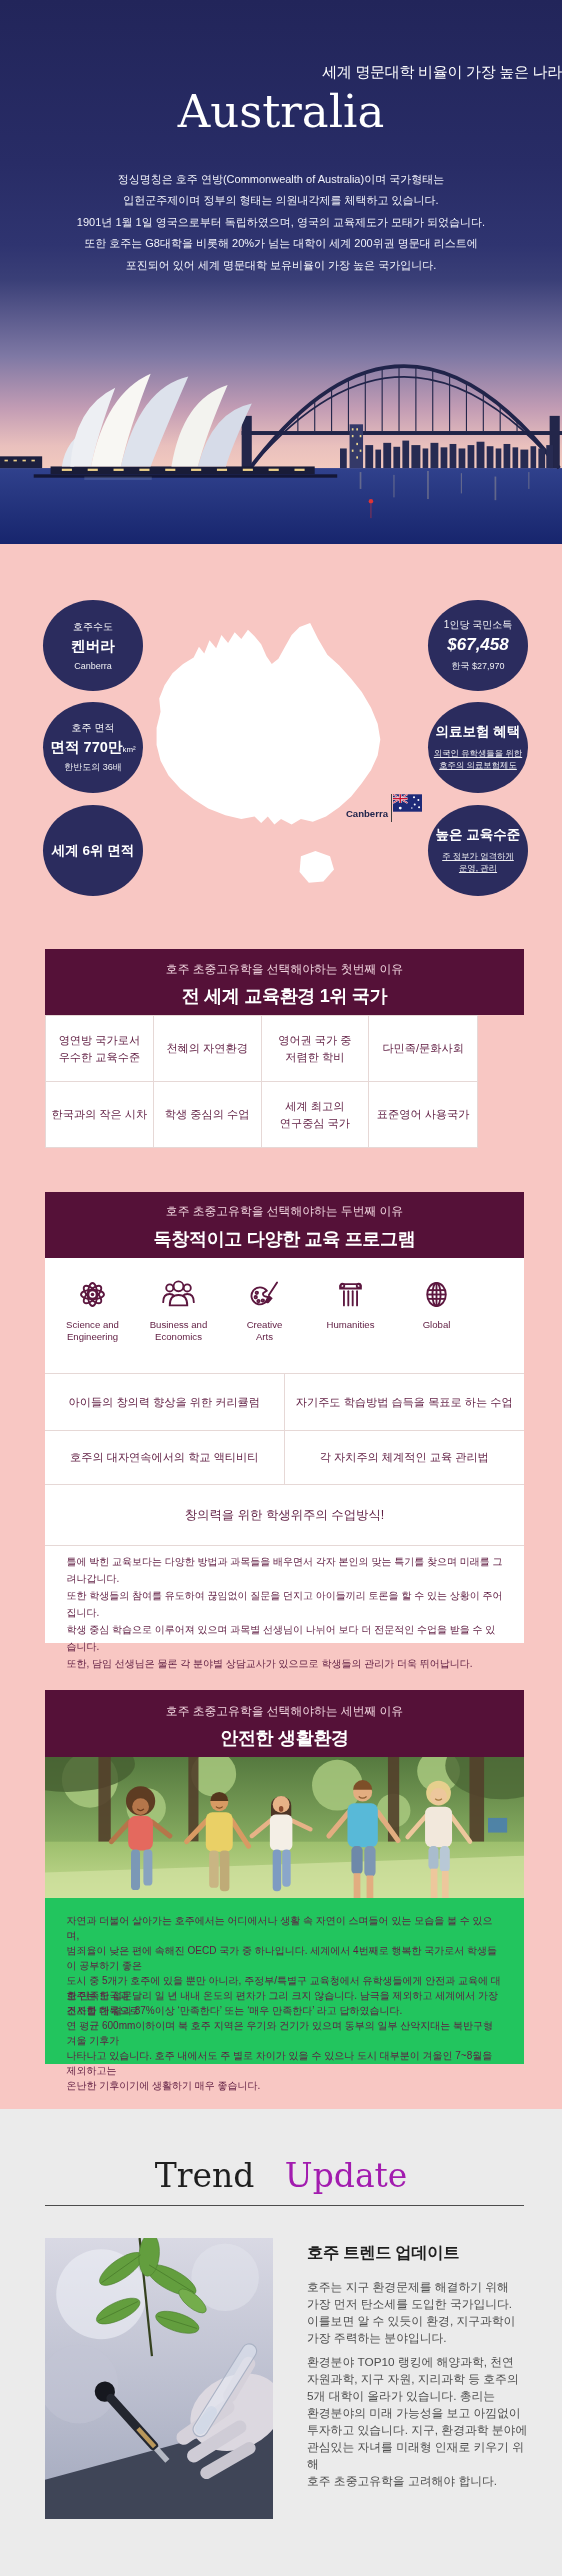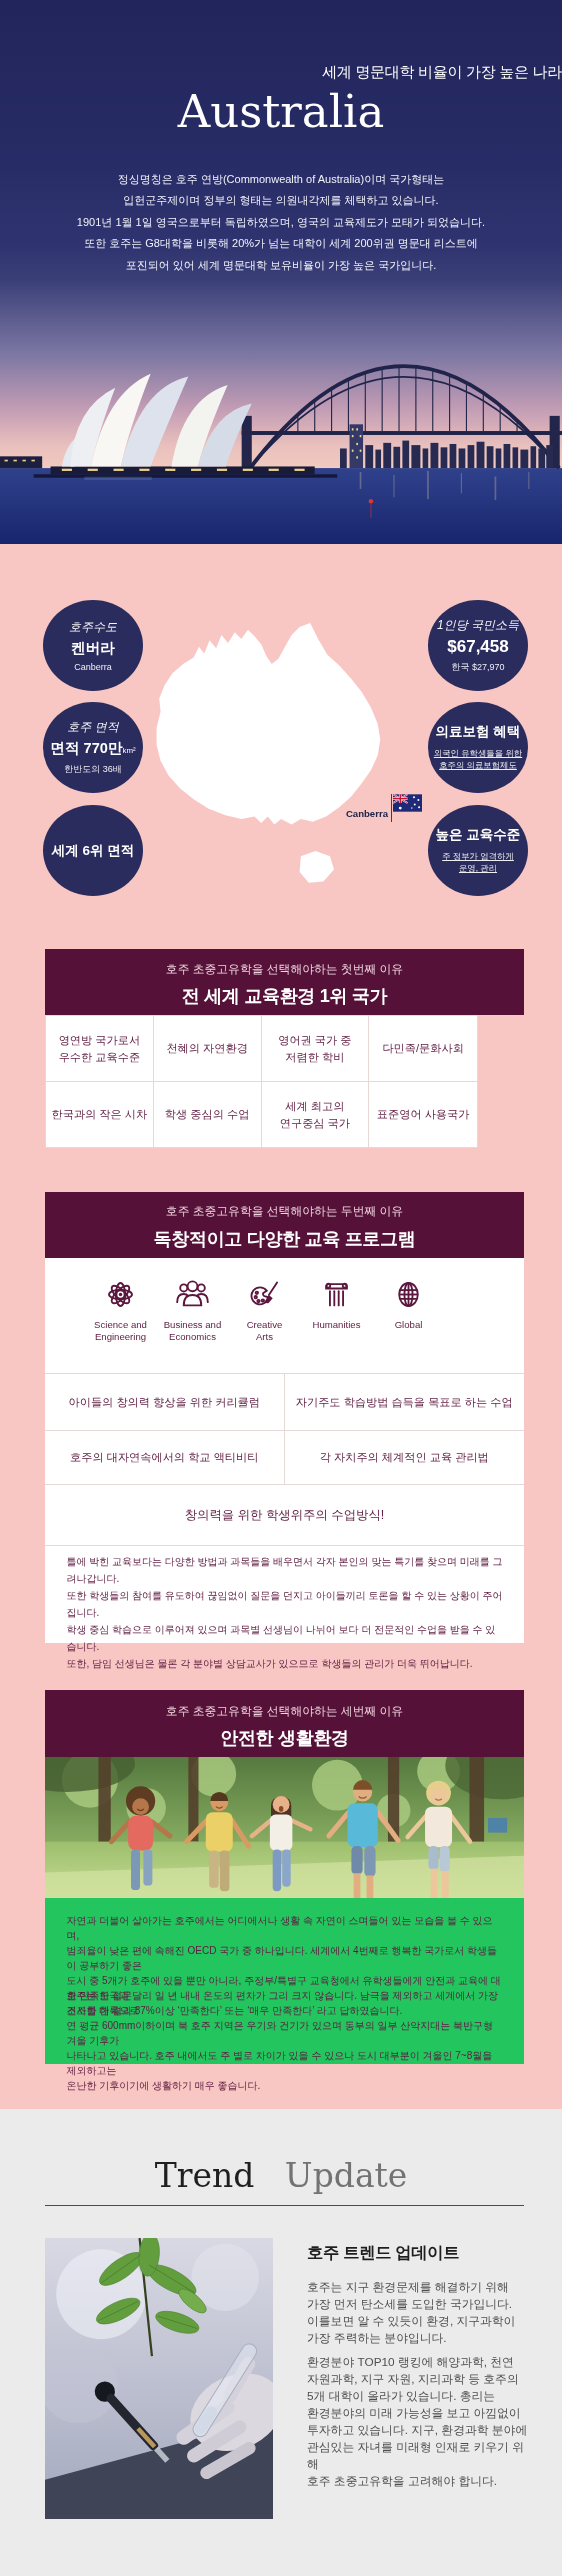--- a/index.html
+++ b/index.html
@@ -19,23 +19,23 @@
   .hero-photo{left:0;top:281px;width:562px;height:263px;}
 
   
   .facts{position:relative;width:562px;height:1565px;background:#f8c7c3;overflow:hidden;}
   .map{left:146px;top:79px;width:278px;height:265px;}
   .flag-pole{left:391px;top:250px;width:1.1px;height:28px;background:#3f3f3f;}
   .flag{left:393px;top:250px;width:29px;height:18px;}
   .map-city{left:330px;top:264px;width:58px;text-align:right;font-size:9.6px;font-weight:bold;color:#20254c;}
   .bubble{width:100px;height:91px;border-radius:50%;background:#2b2c5e;color:#fff;
           display:flex;flex-direction:column;align-items:center;justify-content:center;text-align:center;}
-  .b-label{font-size:12px;opacity:.95;font-style:italic;}
+  .b-label{font-size:10px;opacity:.95;}
   .b-value{font-size:14.6px;font-weight:bold;margin-top:3.4px;}
-  .b-value.big{font-size:17px;}
+  .b-value.big{font-size:17px;font-style:italic;}
   .b-value.solo{font-size:13.5px;margin-top:0;}
   .b-sub{font-size:9px;margin-top:4.5px;opacity:.92;}
   .b-sub.two{font-size:8.4px;line-height:12.4px;margin-top:5.6px;text-decoration:underline;}
   .b-unit{font-size:7.9px;font-weight:normal;}
   .col-l{left:43px;} .col-r{left:428px;}
   .row-1{top:56px;} .row-2{top:158px;} .row-3{top:261px;}
 
   .band{left:45px;width:479px;background:#551138;color:#fff;text-align:center;}
   .band .eyebrow{font-size:11.8px;color:#efd3dd;}
   .band .title{font-size:18px;font-weight:bold;margin-top:6.2px;letter-spacing:-0.3px;}
@@ -44,21 +44,21 @@
   .band3{top:1146px;height:67px;} .band3 .eyebrow{margin-top:13.5px;}
 
   .t1{top:471px;left:45px;width:433px;display:grid;grid-template-columns:1fr 1fr 1fr 1fr;
       background:#fff;border:0.6px solid #e6d8d6;box-sizing:border-box;}
   .t1 .cell{height:65px;display:flex;align-items:center;justify-content:center;text-align:center;
       font-size:11.2px;line-height:17px;color:#5e1b40;border-right:0.6px solid #e6d8d6;border-bottom:0.6px solid #e6d8d6;}
   .t1 .cell:nth-child(4n){border-right:none;}
   .t1 .cell:nth-child(n+5){border-bottom:none;}
 
   .white2{top:714px;left:45px;width:479px;height:385px;background:#fff;}
-  .icons-row{position:absolute;top:19px;left:0;width:439px;display:flex;justify-content:center;gap:10px;}
+  .icons-row{position:absolute;top:19px;left:0;width:439px;display:flex;justify-content:center;gap:24px;}
   .prog{width:62px;text-align:center;}
   .prog svg{display:block;margin:0 auto;}
   .prog .plabel{margin-top:6.7px;font-size:9.6px;line-height:12.4px;color:#5e1b40;}
   .t2{position:absolute;top:115px;left:0;width:479px;border-top:0.6px solid #e6d8d6;box-sizing:border-box;}
   .t2 .row{display:grid;grid-template-columns:1fr 1fr;border-bottom:0.6px solid #e6d8d6;}
   .t2 .cell{display:flex;align-items:center;justify-content:center;text-align:center;
       font-size:11.2px;color:#5e1b40;}
   .t2 .row.r1 .cell{height:56px;} .t2 .row.r2 .cell{height:53px;}
   .t2 .cell.divide{border-right:0.6px solid #e6d8d6;}
   .t2 .highlight{height:60px;display:flex;align-items:center;justify-content:center;
@@ -68,21 +68,21 @@
 
   .kids{top:1213px;left:45px;width:479px;height:141px;}
   .white3{top:1354px;left:45px;width:479px;height:166px;background:#22c55e;}
   .w3-p1{top:14.6px;left:21.4px;width:438px;line-height:15px;}
   .w3-p2{top:90px;left:21.4px;width:438px;line-height:15px;}
 
   
   .trend{position:relative;width:562px;height:467px;background:#ebebeb;overflow:hidden;}
   .trend-title{left:0;right:0;top:47px;text-align:center;font-size:33px;
       font-family:"DejaVu Serif","Liberation Serif",serif;color:#1f1f1f;}
-  .trend-title .red{color:#737373;margin-left:20px;}
+  .trend-title .red{color:#a21caf;margin-left:20px;}
   .trend-rule{left:45px;top:96px;width:479px;border-top:1.1px solid #4c4c4c;height:0;}
   .trend-img{left:45px;top:129px;width:228px;height:281px;}
   .trend-col{left:307px;top:133px;width:225px;}
   .trend-heading{font-size:16.3px;font-weight:bold;color:#1e1e1e;letter-spacing:-0.3px;}
   .trend-p{font-size:11.8px;line-height:17px;color:#4e4e4e;}
   .trend-p.p1{margin-top:14.6px;} .trend-p.p2{margin-top:7.9px;}
 </style>
 </head>
 <body>
 

